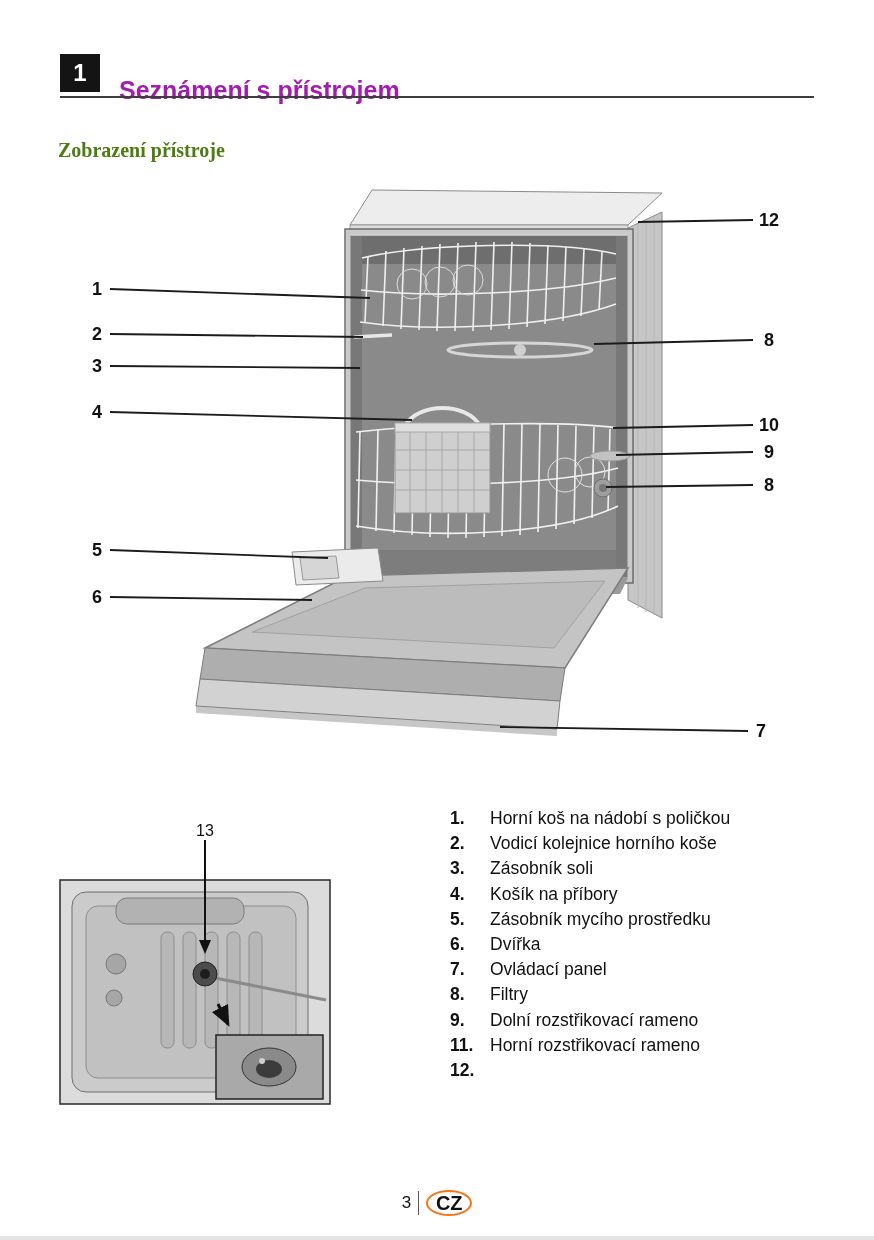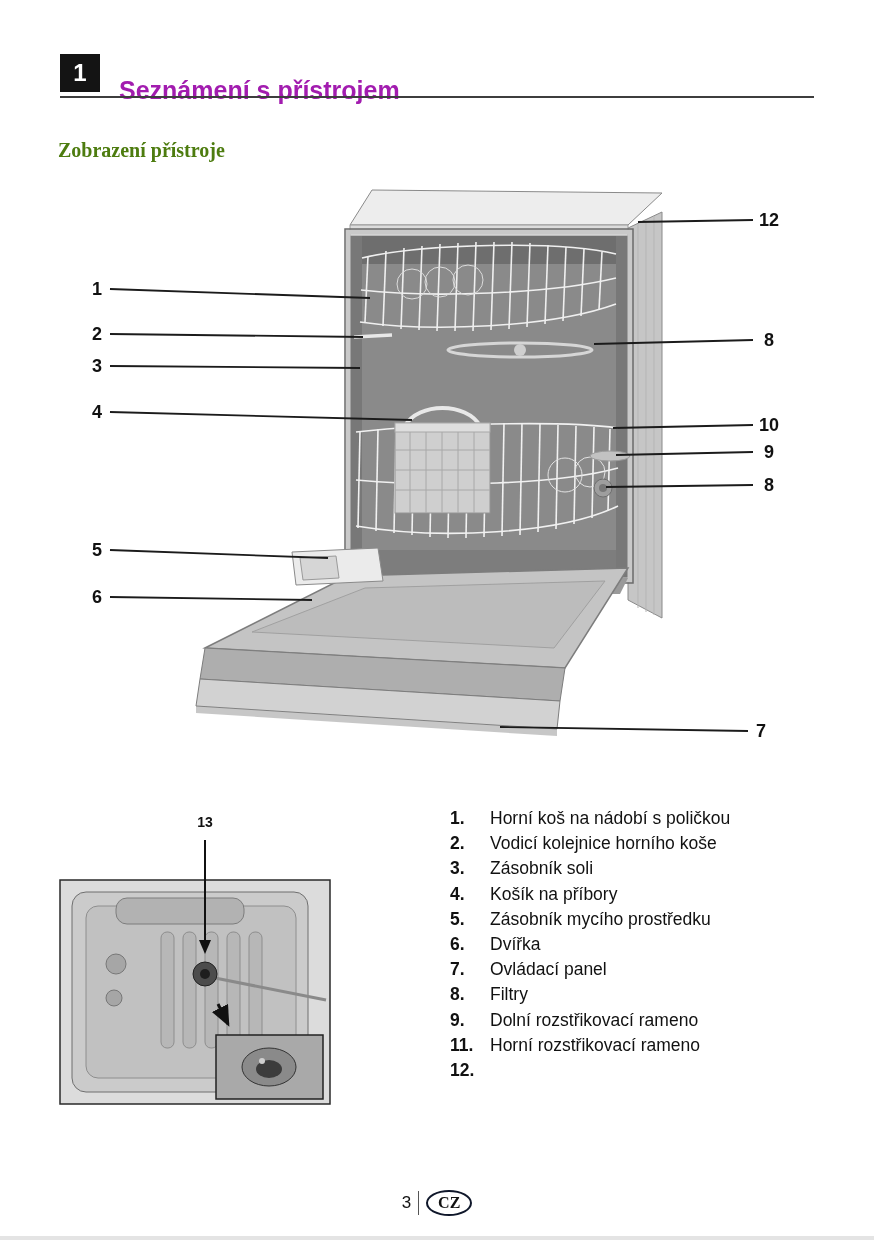--- a/index.html
+++ b/index.html
@@ -15,37 +15,37 @@
   .subtitle{position:absolute;left:58px;top:139px;font-size:20px;font-weight:bold;color:#4d7c0f;font-family:Liberation Serif, serif;}
 
   
   .diagram{position:absolute;left:60px;top:180px;width:754px;height:600px;}
   .diagram svg{position:absolute;left:0;top:0;}
   .callout{position:absolute;transform:translate(-50%,-50%);font-size:18px;font-weight:bold;color:#111;text-align:center;}
 
   
   .inset{position:absolute;left:58px;top:812px;width:280px;height:300px;}
   .inset svg{position:absolute;left:0;top:0;}
-  .inset-label{position:absolute;left:147px;top:2px;transform:translateX(-50%);
-               font-size:14px;font-weight:bold;}
+  .inset-label{position:absolute;left:147px;top:10px;transform:translateX(-50%);
+               font-size:16px;font-weight:normal;}
 
   
   .parts{position:absolute;left:450px;top:806px;width:372px;}
   .part-row{display:flex;font-size:17.5px;line-height:25.2px;}
   .part-num{flex:0 0 40px;font-weight:bold;}
   .part-label{flex:1;}
 
   
   .footer{position:absolute;left:0;right:0;top:1190px;display:flex;align-items:center;
           justify-content:center;gap:7px;}
   .page-num{font-size:17px;}
   .footer-divider{width:1px;height:24px;background:#555;}
-  .cz-badge{min-width:46px;height:26px;border:2px solid #0f172a;border-radius:50%;
+  .cz-badge{min-width:46px;height:26px;border:2px solid #f97316;border-radius:50%;
             display:flex;align-items:center;justify-content:center;font-weight:bold;
-            font-size:16px;padding:0 6px;box-sizing:border-box;background:#fff;font-family:Liberation Serif, serif;}
+            font-size:20px;padding:0 6px;box-sizing:border-box;background:#fff;}
   .bottom-edge{position:absolute;left:0;bottom:0;width:100%;height:4px;background:#e4e4e4;}
 </style>
 </head>
 <body>
 
 <div class="page">
 
   <div class="section-box">1</div>
   <div class="header-title">Seznámení s přístrojem</div>
   <div class="header-rule"></div>

